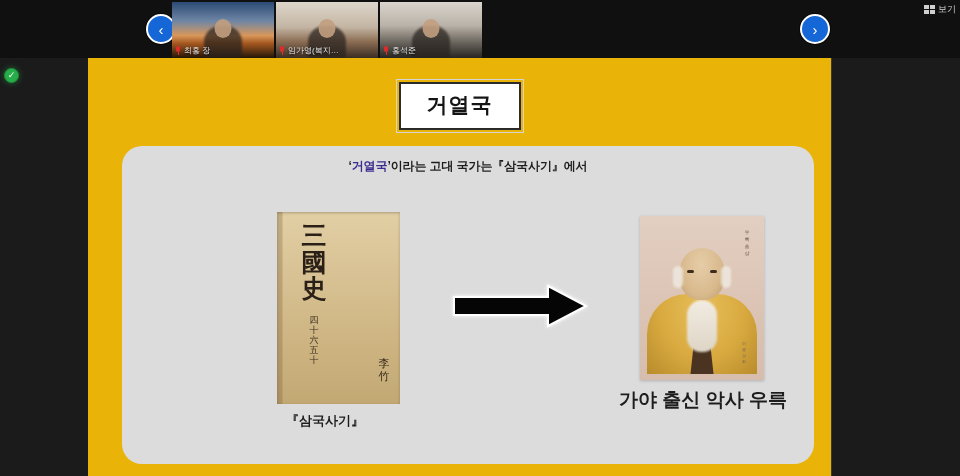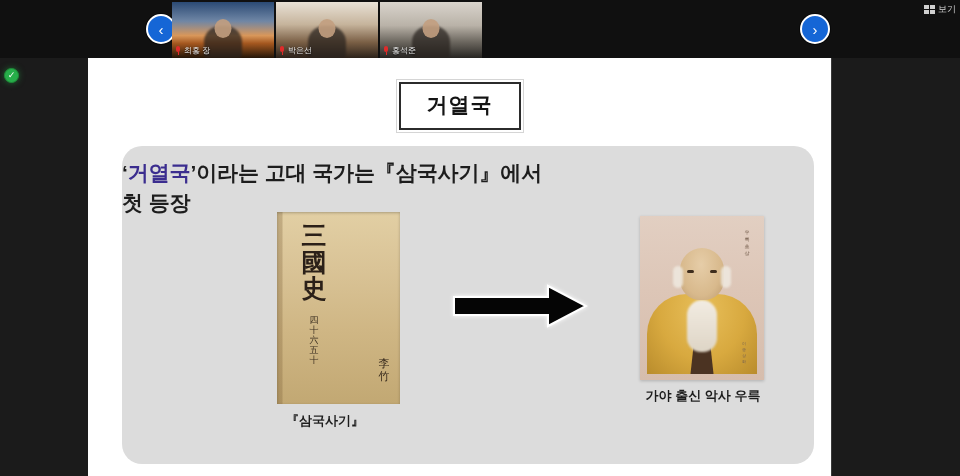--- a/index.html
+++ b/index.html
@@ -78,36 +78,36 @@
     position: absolute; left: 4px; top: 68px; width: 15px; height: 15px; border-radius: 50%;
     background: #27ae4a; border: 1px solid #1d8c38;
     display: flex; align-items: center; justify-content: center;
     color: #ffffff; font-size: 9px; line-height: 1;
     box-shadow: 0 0 6px rgba(39,174,74,.5);
   }
 
   
   .slide {
     position: absolute; left: 88px; top: 58px; width: 744px; height: 418px;
-    background: #ffffff; border-right: 1px solid #3a3a3a;
+    background: #eab308; border-right: 1px solid #3a3a3a;
   }
   .slide-title {
     position: absolute; left: 50%; top: 24px; transform: translateX(-50%);
     padding: 7px 26px 9px; background: #ffffff;
     border: 2px solid #2b2b2b; outline: 1px solid #d5d5d5; outline-offset: 2px;
     font-size: 21px; font-weight: 700; color: #141414; letter-spacing: 1px;
     white-space: nowrap;
   }
   .content-panel {
     position: absolute; left: 34px; top: 88px; width: 692px; height: 318px;
     background: #dcdcdc; border-radius: 20px;
   }
   .lede {
     position: absolute; left: 0; right: 0; top: 12px;
-    text-align: left; font-size: 21px; font-weight: 700; color: #1d1d1d;
+    text-align: center; font-size: 12px; font-weight: 700; color: #1d1d1d;
     line-height: 1.45; letter-spacing: -.1px;
   }
   .lede .hl { color: #3b2d8f; }
 
   
   .book {
     position: absolute; left: 155px; top: 66px; width: 123px; height: 192px;
     background:
       linear-gradient(90deg, rgba(120,92,52,.30) 0 5px, rgba(0,0,0,0) 6px),
       linear-gradient(180deg, #e2cfa4 0%, #d9c396 30%, #cfb684 62%, #c2a873 100%);
@@ -178,21 +178,21 @@
     display: flex; flex-direction: column; align-items: center; gap: 2px;
     font-family: "DejaVu Serif", serif; font-size: 5px; color: #6b5543; line-height: 1;
   }
   .p-col-txt2 {
     position: absolute; right: 10px; bottom: 10px; width: 8px;
     display: flex; flex-direction: column; align-items: center; gap: 2px;
     font-family: "DejaVu Serif", serif; font-size: 4px; color: #7a6450; line-height: 1;
   }
   .portrait-caption {
     position: absolute; left: 420px; top: 240px; width: 322px; text-align: center;
-    font-size: 13px; font-weight: 700; color: #1d1d1d; line-height: 1.5;
+    font-size: 19px; font-weight: 700; color: #1d1d1d; line-height: 1.5;
   }
 
   
   .bottom-bar { position: absolute; left: 0; bottom: 0; width: 960px; height: 0; }
 </style>
 </head>
 <body>
 
 <div id="app">
 
@@ -211,31 +211,31 @@
         <div class="bg bg-sunset"></div>
         <div class="fig"></div>
         <div class="head"></div>
         <div class="name">
           <span class="mic"></span>
           <span>최홍 장</span>
         </div>
       </div>
 
 
-
-
       <div class="tile">
-        <div class="bg bg-room4"></div>
+        <div class="bg bg-room2"></div>
         <div class="fig"></div>
         <div class="head"></div>
         <div class="name">
           <span class="mic"></span>
-          <span>박은선</span>
-        </div>
-      </div>
+          <span>임가영(복지…</span>
+        </div>
+      </div>
+
+
 
       <div class="tile">
         <div class="bg bg-room5"></div>
         <div class="fig"></div>
         <div class="head"></div>
         <div class="name">
           <span class="mic"></span>
           <span>홍석준</span>
         </div>
       </div>
@@ -260,21 +260,20 @@
   <div class="slide">
 
     <div class="slide-title">거열국</div>
 
     <div class="content-panel">
 
       <div class="lede">
         <div>
           <span>‘</span><span class="hl">거열국</span><span>’</span><span>이라는 고대 국가는『삼국사기』에서</span>
         </div>
-        <div>첫 등장</div>
       </div>
 
       <div class="book">
         <div class="han">
           <span>三</span>
           <span>國</span>
           <span>史</span>
         </div>
         <div class="sub">
           <span>四</span>

